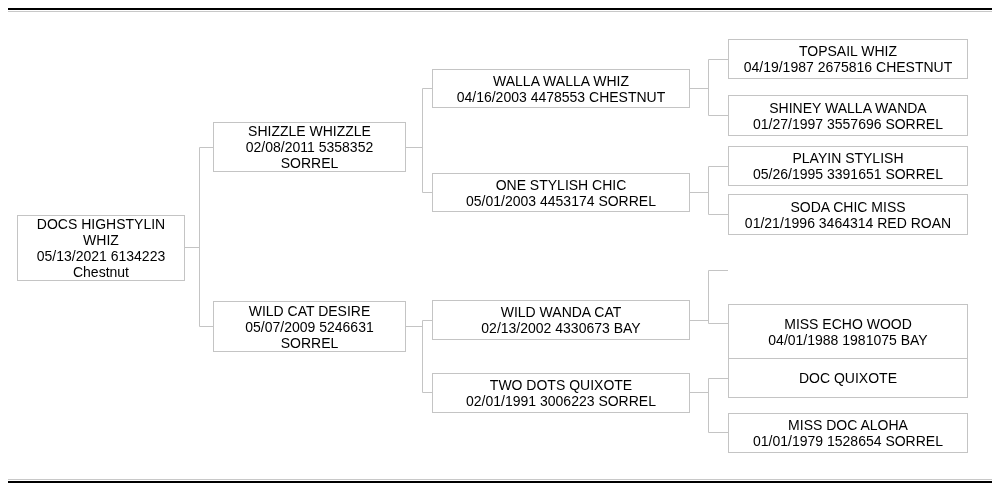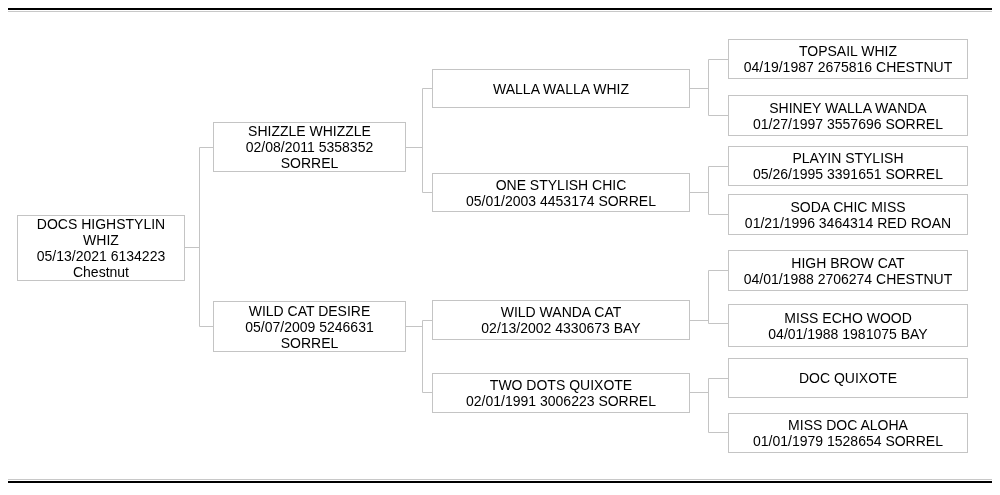--- a/index.html
+++ b/index.html
@@ -55,20 +55,21 @@
     <div class="hname">SHIZZLE WHIZZLE</div>
     <div class="hinfo"><span>02/08/2011</span> <span>5358352</span> <span>SORREL</span></div>
   </div>
   <div class="node" style="left:213px;top:301px;width:193px;height:51px">
     <div class="hname">WILD CAT DESIRE</div>
     <div class="hinfo"><span>05/07/2009</span> <span>5246631</span> <span>SORREL</span></div>
   </div>
 
   <div class="node" style="left:432px;top:69px;width:258px;height:39px">
     <div class="hname">WALLA WALLA WHIZ</div>
+    <div class="hinfo"><span>04/16/2003</span> <span>4478553</span> <span>CHESTNUT</span></div>
   </div>
   <div class="node" style="left:432px;top:173px;width:258px;height:39px">
     <div class="hname">ONE STYLISH CHIC</div>
     <div class="hinfo"><span>05/01/2003</span> <span>4453174</span> <span>SORREL</span></div>
   </div>
   <div class="node" style="left:432px;top:300px;width:258px;height:40px">
     <div class="hname">WILD WANDA CAT</div>
     <div class="hinfo"><span>02/13/2002</span> <span>4330673</span> <span>BAY</span></div>
   </div>
   <div class="node" style="left:432px;top:373px;width:258px;height:40px">
@@ -85,25 +86,21 @@
     <div class="hinfo"><span>01/27/1997</span> <span>3557696</span> <span>SORREL</span></div>
   </div>
   <div class="node" style="left:728px;top:146px;width:240px;height:40px">
     <div class="hname">PLAYIN STYLISH</div>
     <div class="hinfo"><span>05/26/1995</span> <span>3391651</span> <span>SORREL</span></div>
   </div>
   <div class="node" style="left:728px;top:194px;width:240px;height:41px">
     <div class="hname">SODA CHIC MISS</div>
     <div class="hinfo"><span>01/21/1996</span> <span>3464314</span> <span>RED ROAN</span></div>
   </div>
-  <div class="node" style="left:728px;top:250px;width:240px;height:41px">
-    <div class="hname">HIGH BROW CAT</div>
-    <div class="hinfo"><span>04/01/1988</span> <span>2706274</span> <span>CHESTNUT</span></div>
-  </div>
-  <div class="node" style="left:728px;top:304px;width:240px;height:43px">
+  <div class="node" style="left:728px;top:304px;width:240px;height:55px">
     <div class="hname">MISS ECHO WOOD</div>
     <div class="hinfo"><span>04/01/1988</span> <span>1981075</span> <span>BAY</span></div>
   </div>
   <div class="node" style="left:728px;top:358px;width:240px;height:40px">
     <div class="hname">DOC QUIXOTE</div>
   </div>
   <div class="node" style="left:728px;top:413px;width:240px;height:40px">
     <div class="hname">MISS DOC ALOHA</div>
     <div class="hinfo"><span>01/01/1979</span> <span>1528654</span> <span>SORREL</span></div>
   </div>

